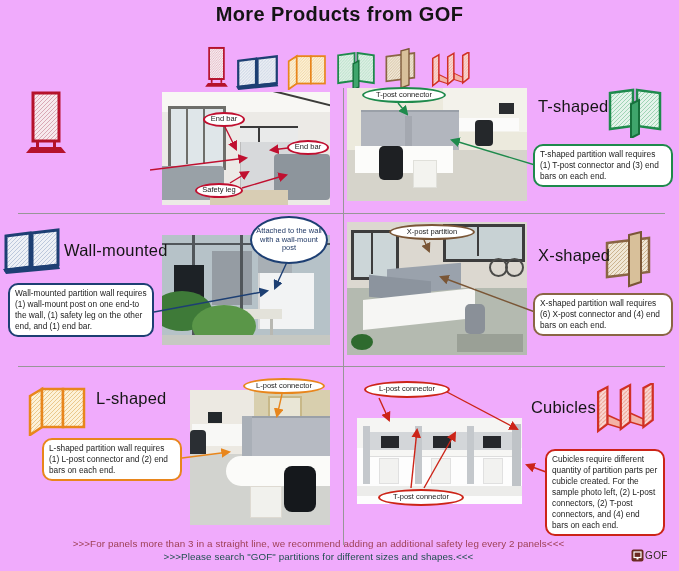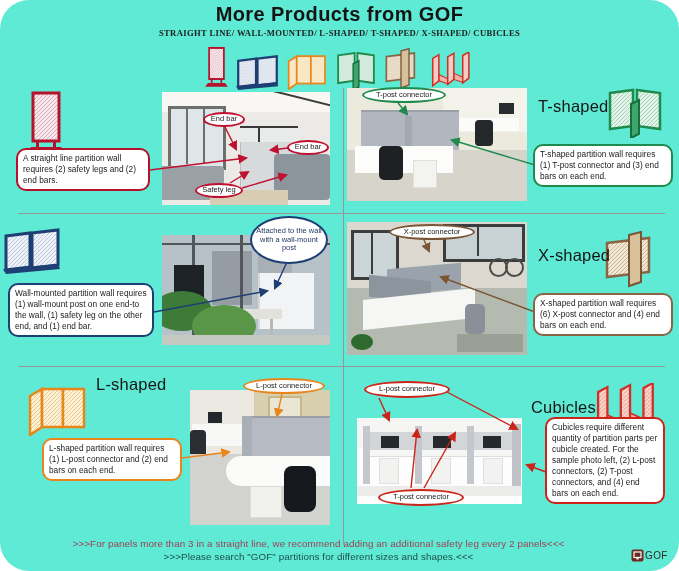--- a/index.html
+++ b/index.html
@@ -1,17 +1,17 @@
 <!DOCTYPE html>
 <html><head>
 <meta charset="utf-8">
 <style>
   html,body{margin:0;padding:0;background:#fff;}
-  .canvas{position:relative;width:679px;height:571px;background:#5eead4;
-          font-family:"Liberation Sans",sans-serif;overflow:hidden;border-radius:29px;}
+  .canvas{position:relative;width:679px;height:571px;background:#f0abfc;
+          font-family:"Liberation Sans",sans-serif;overflow:hidden;}
   .title{position:absolute;top:3px;left:0;width:679px;text-align:center;
          font-size:20px;font-weight:600;color:#141414;letter-spacing:.4px;}
   .subtitle{position:absolute;top:28px;left:0;width:679px;text-align:center;
             font-family:"Liberation Serif",serif;font-weight:700;font-size:8.6px;
             color:#1c1c1c;letter-spacing:.35px;}
   .mini-row{position:absolute;top:40px;left:0;width:679px;height:50px;
             display:flex;justify-content:center;align-items:flex-end;gap:7px;}
   .mini-row span{display:inline-block;}
   .divider{position:absolute;background:#979797;z-index:0;}
   .sec-label{position:absolute;font-size:16.5px;color:#161616;letter-spacing:.2px;z-index:3;}
@@ -28,21 +28,20 @@
   .note{position:absolute;left:0;right:42px;text-align:center;font-size:9.8px;letter-spacing:.1px;}
   .logo{position:absolute;left:631px;top:549px;display:flex;align-items:center;gap:1px;z-index:7;}
   .logo-text{font-size:10px;color:#332a1f;letter-spacing:.4px;}
 </style>
 </head>
 <body>
 
 <div class="canvas">
 
   <div class="title">More Products from GOF</div>
-  <div class="subtitle">STRAIGHT LINE/ WALL-MOUNTED/ L-SHAPED/ T-SHAPED/ X-SHAPED/ CUBICLES</div>
 
   <div class="mini-row">
     <span style="width:25px;height:44px">
         <svg viewBox="0 0 44 68" preserveAspectRatio="none">
     <defs>
             <pattern id="pi0" width="4" height="4" patternUnits="userSpaceOnUse">
               <rect width="4" height="4" fill="#f7e9ed"></rect>
               <path d="M0 4L4 0" stroke="#d9a8b5" stroke-width="1"></path>
             </pattern>
           </defs>
@@ -131,21 +130,20 @@
             <rect width="4" height="4" fill="#f7e9ed"></rect>
             <path d="M0 4L4 0" stroke="#d9a8b5" stroke-width="1"></path>
           </pattern>
         </defs>
     <rect x="9" y="3" width="26" height="48" fill="url(#pi6)" stroke="#b5122b" stroke-width="3"></rect>
     <rect x="12" y="51" width="3" height="6" fill="#b5122b"></rect>
         <rect x="29" y="51" width="3" height="6" fill="#b5122b"></rect>
     <path d="M7 57L37 57L42 63L2 63Z" fill="#b5122b"></path>
       </svg>
     </span>
-  <div class="tbox" style="left:16px;top:148px;width:134px;border-color:#b5122b">A straight line partition wall requires (2) safety legs and (2) end bars.</div>
   <div class="photo" style="left:162px;top:92px;width:168px;height:113px">
     <div style="left:0;top:0;width:168px;height:20px;background:#f8f7f4"></div>
     <div style="left:100px;top:4px;width:70px;height:2px;background:#3c3c3a;transform:rotate(14deg)"></div>
     <div style="left:6px;top:14px;width:52px;height:58px;background:#dfe6e9;border:3px solid #6e6e6a"></div>
     <div style="left:24px;top:14px;width:2px;height:58px;background:#6e6e6a"></div>
     <div style="left:41px;top:14px;width:2px;height:58px;background:#6e6e6a"></div>
     <div style="left:78px;top:34px;width:58px;height:16px;background:#e9eaea;border-top:2px solid #3a3a3a;border-bottom:2px solid #3a3a3a"></div>
     <div style="left:96px;top:34px;width:2px;height:16px;background:#3a3a3a"></div>
     <div style="left:78px;top:50px;width:58px;height:54px;background:#d7d9db;border-left:1px solid #bcbcbc"></div>
     <div style="left:-4px;top:74px;width:66px;height:34px;background:#99a1a7;border-radius:4px"></div>
@@ -192,20 +190,21 @@
           <pattern id="pi8" width="4" height="4" patternUnits="userSpaceOnUse">
             <rect width="4" height="4" fill="#eef1f6"></rect>
             <path d="M0 4L4 0" stroke="#bcc8dc" stroke-width="1"></path>
           </pattern>
         </defs>
     <polygon points="3,9 27,6 27,40 3,43" fill="url(#pi8)" stroke="#1d3f73" stroke-width="3"></polygon>
     <polygon points="29,6 55,3 55,38 29,41" fill="url(#pi8)" stroke="#1d3f73" stroke-width="3"></polygon>
     <polygon points="0,42 55,37 57,42 3,47" fill="#1d3f73"></polygon>
       </svg>
     </span>
+  <div class="sec-label" style="left:64px;top:241px">Wall-mounted</div>
   <div class="tbox" style="left:8px;top:283px;width:146px;border-color:#1d3f73">Wall-mounted partition wall requires (1) wall-mount post on one end-to the wall, (1) safety leg on the other end, and (1) end bar.</div>
   <div class="photo" style="left:162px;top:235px;width:168px;height:110px">
     <div style="left:0;top:0;width:168px;height:110px;background:#b6c2c8"></div>
     <div style="left:50px;top:16px;width:40px;height:54px;background:#959ca3"></div>
     <div style="left:96px;top:10px;width:34px;height:46px;background:#a8afb5"></div>
     <div style="left:30px;top:0;width:3px;height:110px;background:#51565a"></div>
     <div style="left:78px;top:0;width:3px;height:110px;background:#51565a"></div>
     <div style="left:0;top:8px;width:168px;height:2px;background:#51565a"></div>
     <div style="left:12px;top:30px;width:30px;height:44px;background:#1d2226"></div>
     <div style="left:96px;top:38px;width:54px;height:56px;background:#f2f3f4;border-left:2px solid #d8d8d8"></div>
@@ -227,21 +226,21 @@
     <div style="left:130px;top:2px;width:2px;height:32px;background:#3c3c3c"></div>
     <div style="left:40px;top:44px;width:74px;height:26px;background:#9aa2ac;transform:skewY(-5deg)"></div>
     <div style="left:22px;top:56px;width:62px;height:22px;background:#8c949e;transform:skewY(6deg)"></div>
     <div style="left:16px;top:72px;width:112px;height:30px;background:#f6f6f4;transform:skewY(-6deg)"></div>
     <div style="left:118px;top:82px;width:20px;height:30px;background:#8a9098;border-radius:5px"></div>
     <div style="left:142px;top:36px;width:15px;height:15px;border:2px solid #4a4a48;border-radius:50%;background:transparent"></div>
     <div style="left:158px;top:36px;width:15px;height:15px;border:2px solid #4a4a48;border-radius:50%;background:transparent"></div>
     <div style="left:110px;top:112px;width:66px;height:18px;background:#9aa096"></div>
     <div style="left:4px;top:112px;width:22px;height:16px;background:#2e6a2e;border-radius:50%"></div>
   </div>
-  <div class="oval" style="left:389px;top:224px;width:86px;height:16px;border-color:#7a5636">X-post connector</div>
+  <div class="oval" style="left:389px;top:224px;width:86px;height:16px;border-color:#7a5636">X-post partition</div>
   <div class="sec-label" style="left:538px;top:246px">X-shaped</div>
   <span class="icon-holder" style="left:602px;top:231px;width:60px;height:58px">
       <svg viewBox="0 0 60 58" preserveAspectRatio="none">
     <defs>
           <pattern id="pi9" width="4" height="4" patternUnits="userSpaceOnUse">
             <rect width="4" height="4" fill="#f0e7d6"></rect>
             <path d="M0 4L4 0" stroke="#cbb490" stroke-width="1"></path>
           </pattern>
         </defs>
     <polygon points="5,12 47,7 47,41 5,46" fill="url(#pi9)" stroke="#8a6544" stroke-width="2.5"></polygon>
@@ -256,21 +255,21 @@
           <pattern id="pi10" width="4" height="4" patternUnits="userSpaceOnUse">
             <rect width="4" height="4" fill="#fdf2d8"></rect>
             <path d="M0 4L4 0" stroke="#eac88c" stroke-width="1"></path>
           </pattern>
         </defs>
     <polygon points="4,10 16,3 16,41 4,49" fill="url(#pi10)" stroke="#e8861c" stroke-width="2.5"></polygon>
     <rect x="16" y="3" width="21" height="38" fill="url(#pi10)" stroke="#e8861c" stroke-width="2.5"></rect>
     <rect x="37" y="3" width="21" height="38" fill="url(#pi10)" stroke="#e8861c" stroke-width="2.5"></rect>
       </svg>
     </span>
-  <div class="sec-label" style="left:96px;top:375px">L-shaped</div>
+  <div class="sec-label" style="left:96px;top:389px">L-shaped</div>
   <div class="tbox" style="left:42px;top:438px;width:140px;border-color:#e8861c">L-shaped partition wall requires (1) L-post connector and (2) end bars on each end.</div>
   <div class="photo" style="left:190px;top:390px;width:140px;height:135px">
     <div style="left:0;top:0;width:140px;height:64px;background:#ece9e2"></div>
     <div style="left:64px;top:0;width:76px;height:64px;background:#d8cfae"></div>
     <div style="left:78px;top:6px;width:30px;height:20px;background:#e9e6d6;border:2px solid #c8b888"></div>
     <div style="left:2px;top:34px;width:54px;height:22px;background:#f8f8f6"></div>
     <div style="left:18px;top:22px;width:14px;height:11px;background:#23282c"></div>
     <div style="left:0;top:40px;width:16px;height:28px;background:#2a2e33;border-radius:4px"></div>
     <div style="left:0;top:64px;width:140px;height:71px;background:#d2d3cf"></div>
     <div style="left:52px;top:26px;width:88px;height:40px;background:#b6bac2;border-top:2px solid #9aa0a8"></div>
@@ -312,21 +311,21 @@
             <path d="M0 4L4 0" stroke="#eda496" stroke-width="1"></path>
           </pattern>
         </defs>
     <polygon points="13,32 26,38 26,45 13,41" fill="#f3b2a6" stroke="#d03024" stroke-width="1.5"></polygon>
     <polygon points="35,30 48,36 48,43 35,39" fill="#f3b2a6" stroke="#d03024" stroke-width="1.5"></polygon>
     <polygon points="4,9 13,4 13,41 4,48" fill="url(#pi11)" stroke="#d03024" stroke-width="2.2"></polygon>
     <polygon points="26,7 35,2 35,39 26,46" fill="url(#pi11)" stroke="#d03024" stroke-width="2.2"></polygon>
     <polygon points="48,5 57,0 57,37 48,44" fill="url(#pi11)" stroke="#d03024" stroke-width="2.2"></polygon>
       </svg>
     </span>
-  <div class="tbox" style="left:545px;top:417px;width:120px;border-color:#cc2418">Cubicles require different quantity of partition parts per cubicle created. For the sample photo left, (2) L-post connectors, (2) T-post connectors, and (4) end bars on each end.</div>
+  <div class="tbox" style="left:545px;top:449px;width:120px;border-color:#cc2418">Cubicles require different quantity of partition parts per cubicle created. For the sample photo left, (2) L-post connectors, (2) T-post connectors, and (4) end bars on each end.</div>
 
   <svg class="overlay" width="679" height="571" viewBox="0 0 679 571">
     <defs>
       <marker id="mr" markerWidth="7" markerHeight="7" refX="5.5" refY="3.5" orient="auto">
           <path d="M0 0L7 3.5L0 7Z" fill="#c01030"></path>
         </marker>
       <marker id="mg" markerWidth="7" markerHeight="7" refX="5.5" refY="3.5" orient="auto">
           <path d="M0 0L7 3.5L0 7Z" fill="#1e8a4c"></path>
         </marker>
       <marker id="mn" markerWidth="7" markerHeight="7" refX="5.5" refY="3.5" orient="auto">

